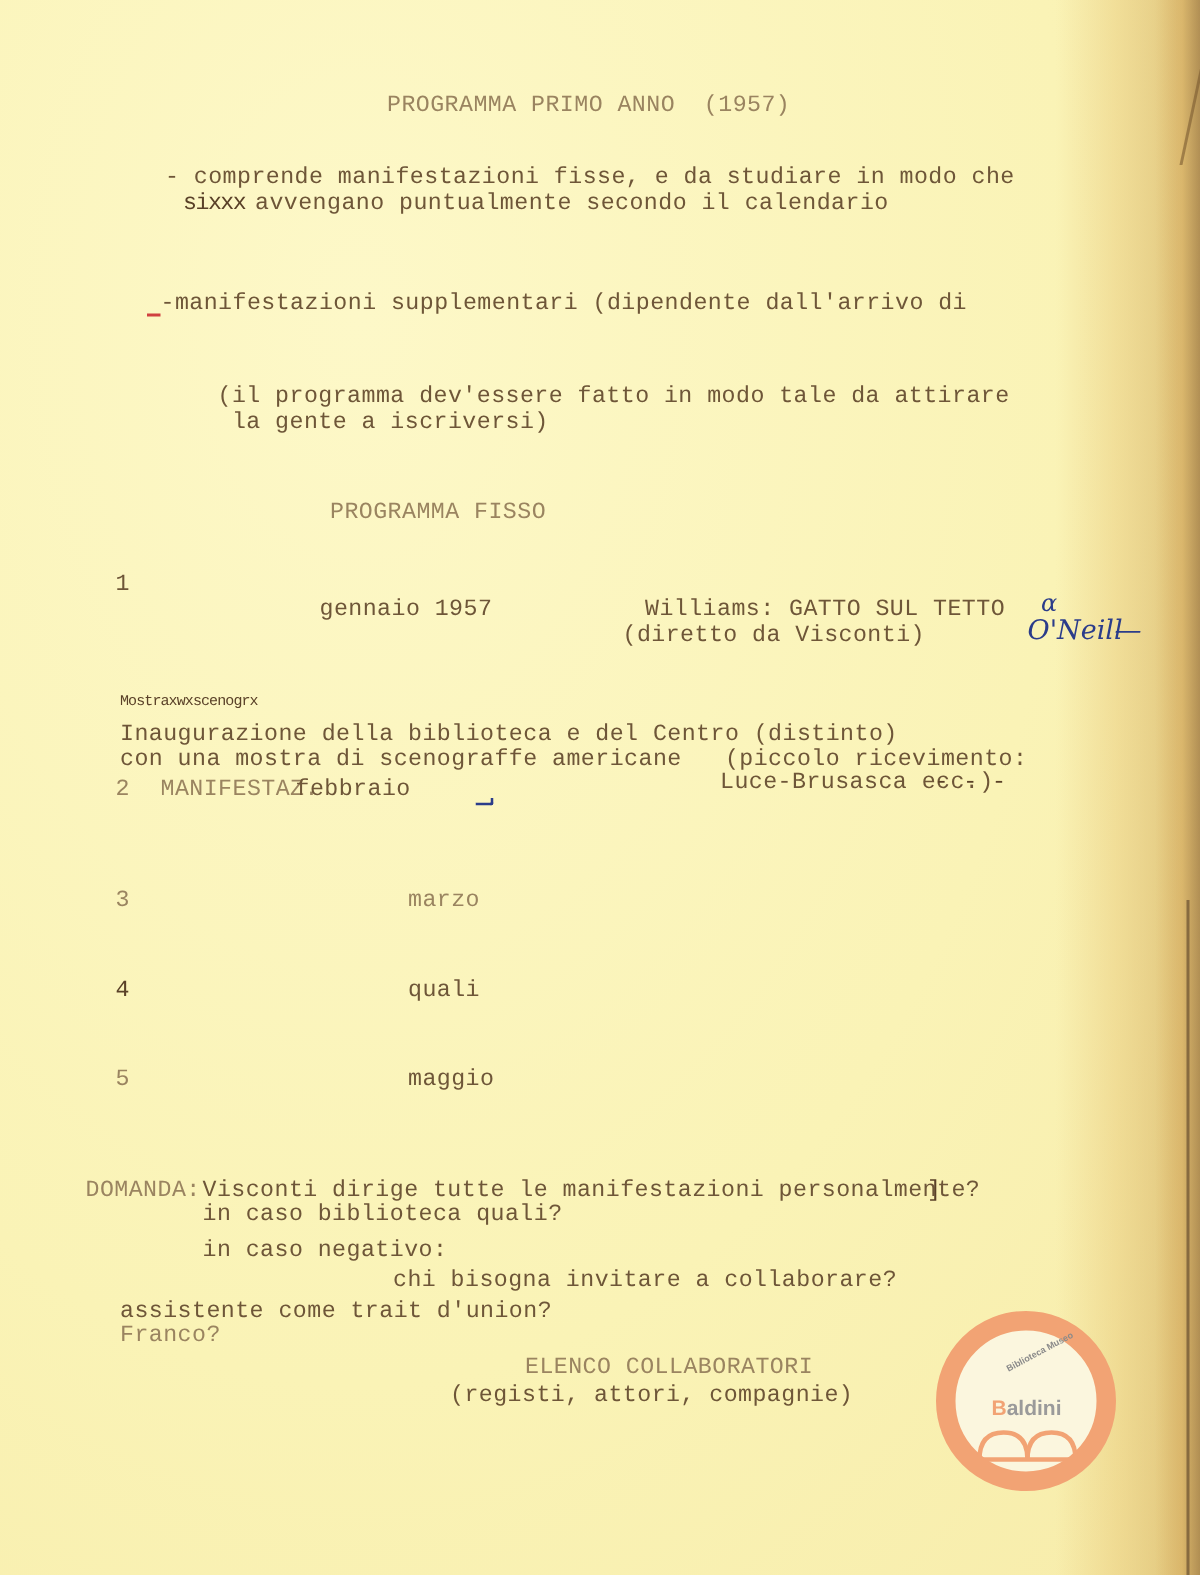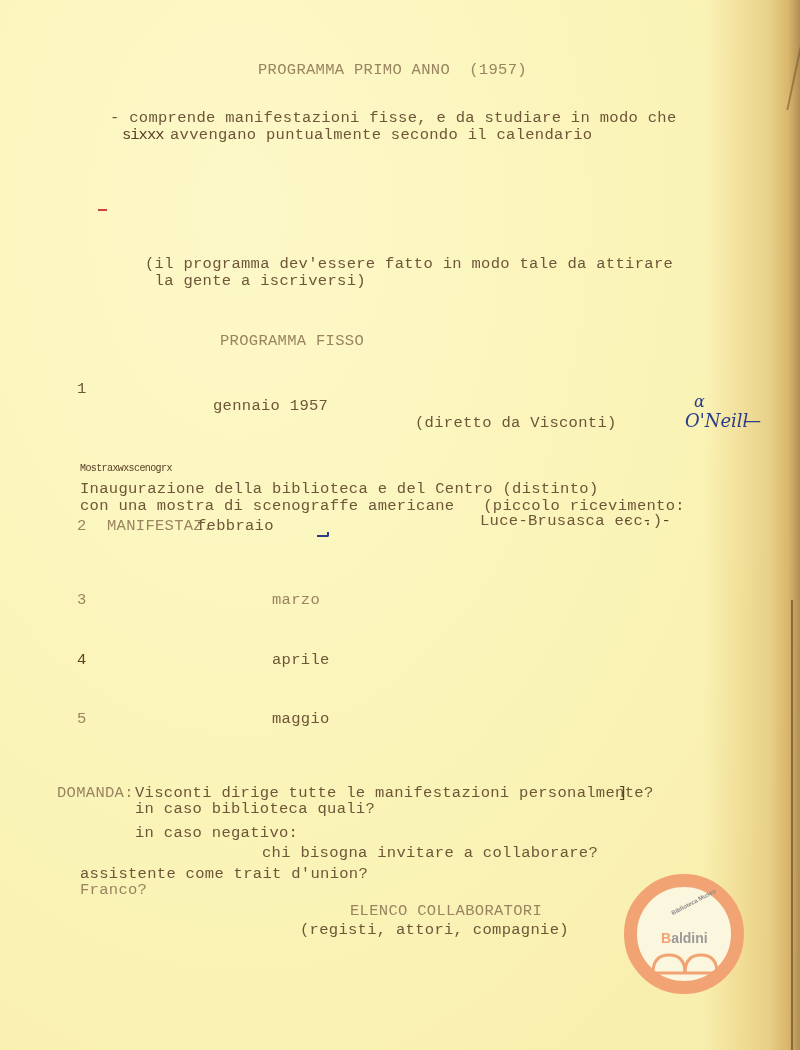--- a/index.html
+++ b/index.html
@@ -52,28 +52,30 @@
 
 <div class="page">
 
   <div class="t faint" style="left:258px;top:62px;">PROGRAMMA PRIMO ANNO  (1957)</div>
 
   <div class="t" style="left:110px;top:110px;">- comprende manifestazioni fisse, e da studiare in modo che</div>
   <div class="t dark" style="left:122px;top:127px;letter-spacing:-1px;">sixxx</div>
   <div class="t" style="left:170px;top:127px;">avvengano puntualmente secondo il calendario</div>
 
   <div class="redmark" style="left:98px;top:209px;"></div>
+  <div class="t" style="left:107px;top:194px;">-manifestazioni supplementari (dipendente dall'arrivo di</div>
 
   <div class="t" style="left:145px;top:256px;">(il programma dev'essere fatto in modo tale da attirare</div>
   <div class="t" style="left:145px;top:273px;"> la gente a iscriversi)</div>
 
   <div class="t faint" style="left:220px;top:333px;">PROGRAMMA FISSO</div>
 
   <div class="t" style="left:77px;top:381px;">1</div>
   <div class="t" style="left:213px;top:398px;">gennaio 1957</div>
+  <div class="t" style="left:430px;top:398px;">Williams: GATTO SUL TETTO</div>
   <div class="hand" style="left:694px;top:392px;font-size:16px;">ɑ</div>
   <div class="t" style="left:415px;top:415px;">(diretto da Visconti)</div>
   <div class="hand" style="left:685px;top:410px;">O'Neill</div>
   <div class="hand" style="left:743px;top:410px;">—</div>
 
   <div class="t dark" style="left:80px;top:460px;font-size:10px;letter-spacing:-0.6px;">Mostraxwxscenogrx</div>
 
   <div class="t" style="left:80px;top:481px;">Inaugurazione della biblioteca e del Centro (distinto)</div>
   <div class="t" style="left:80px;top:498px;">con una mostra di scenograffe americane   (piccolo ricevimento:</div>
 
@@ -81,21 +83,21 @@
   <div class="t faint" style="left:107px;top:518px;">MANIFESTAZ.</div>
   <div class="t" style="left:197px;top:518px;">febbraio</div>
   <div style="position:absolute;left:317px;top:532px;width:10px;height:3px;border-bottom:2px solid #2b3c8a;border-right:2px solid #2b3c8a;border-radius:0 0 2px 0;"></div>
   <div class="t" style="left:480px;top:513px;">Luce-Brusasca ecc.)</div>
   <div class="t dark" style="left:623px;top:513px;">- - -</div>
 
   <div class="t faint" style="left:77px;top:592px;">3</div>
   <div class="t faint" style="left:272px;top:592px;">marzo</div>
 
   <div class="t dark" style="left:77px;top:652px;">4</div>
-  <div class="t" style="left:272px;top:652px;">aprile</div>
+  <div class="t" style="left:272px;top:652px;">quali</div>
 
   <div class="t faint" style="left:77px;top:711px;">5</div>
   <div class="t" style="left:272px;top:711px;">maggio</div>
 
   <div class="t faint" style="left:57px;top:785px;">DOMANDA:</div>
   <div class="t" style="left:135px;top:785px;">Visconti dirige tutte le manifestazioni personalmente?</div>
   <div class="t dark" style="left:618px;top:785px;">]</div>
   <div class="t" style="left:135px;top:801px;">in caso biblioteca quali?</div>
   <div class="t" style="left:135px;top:825px;">in caso negativo:</div>
   <div class="t" style="left:262px;top:845px;">chi bisogna invitare a collaborare?</div>

